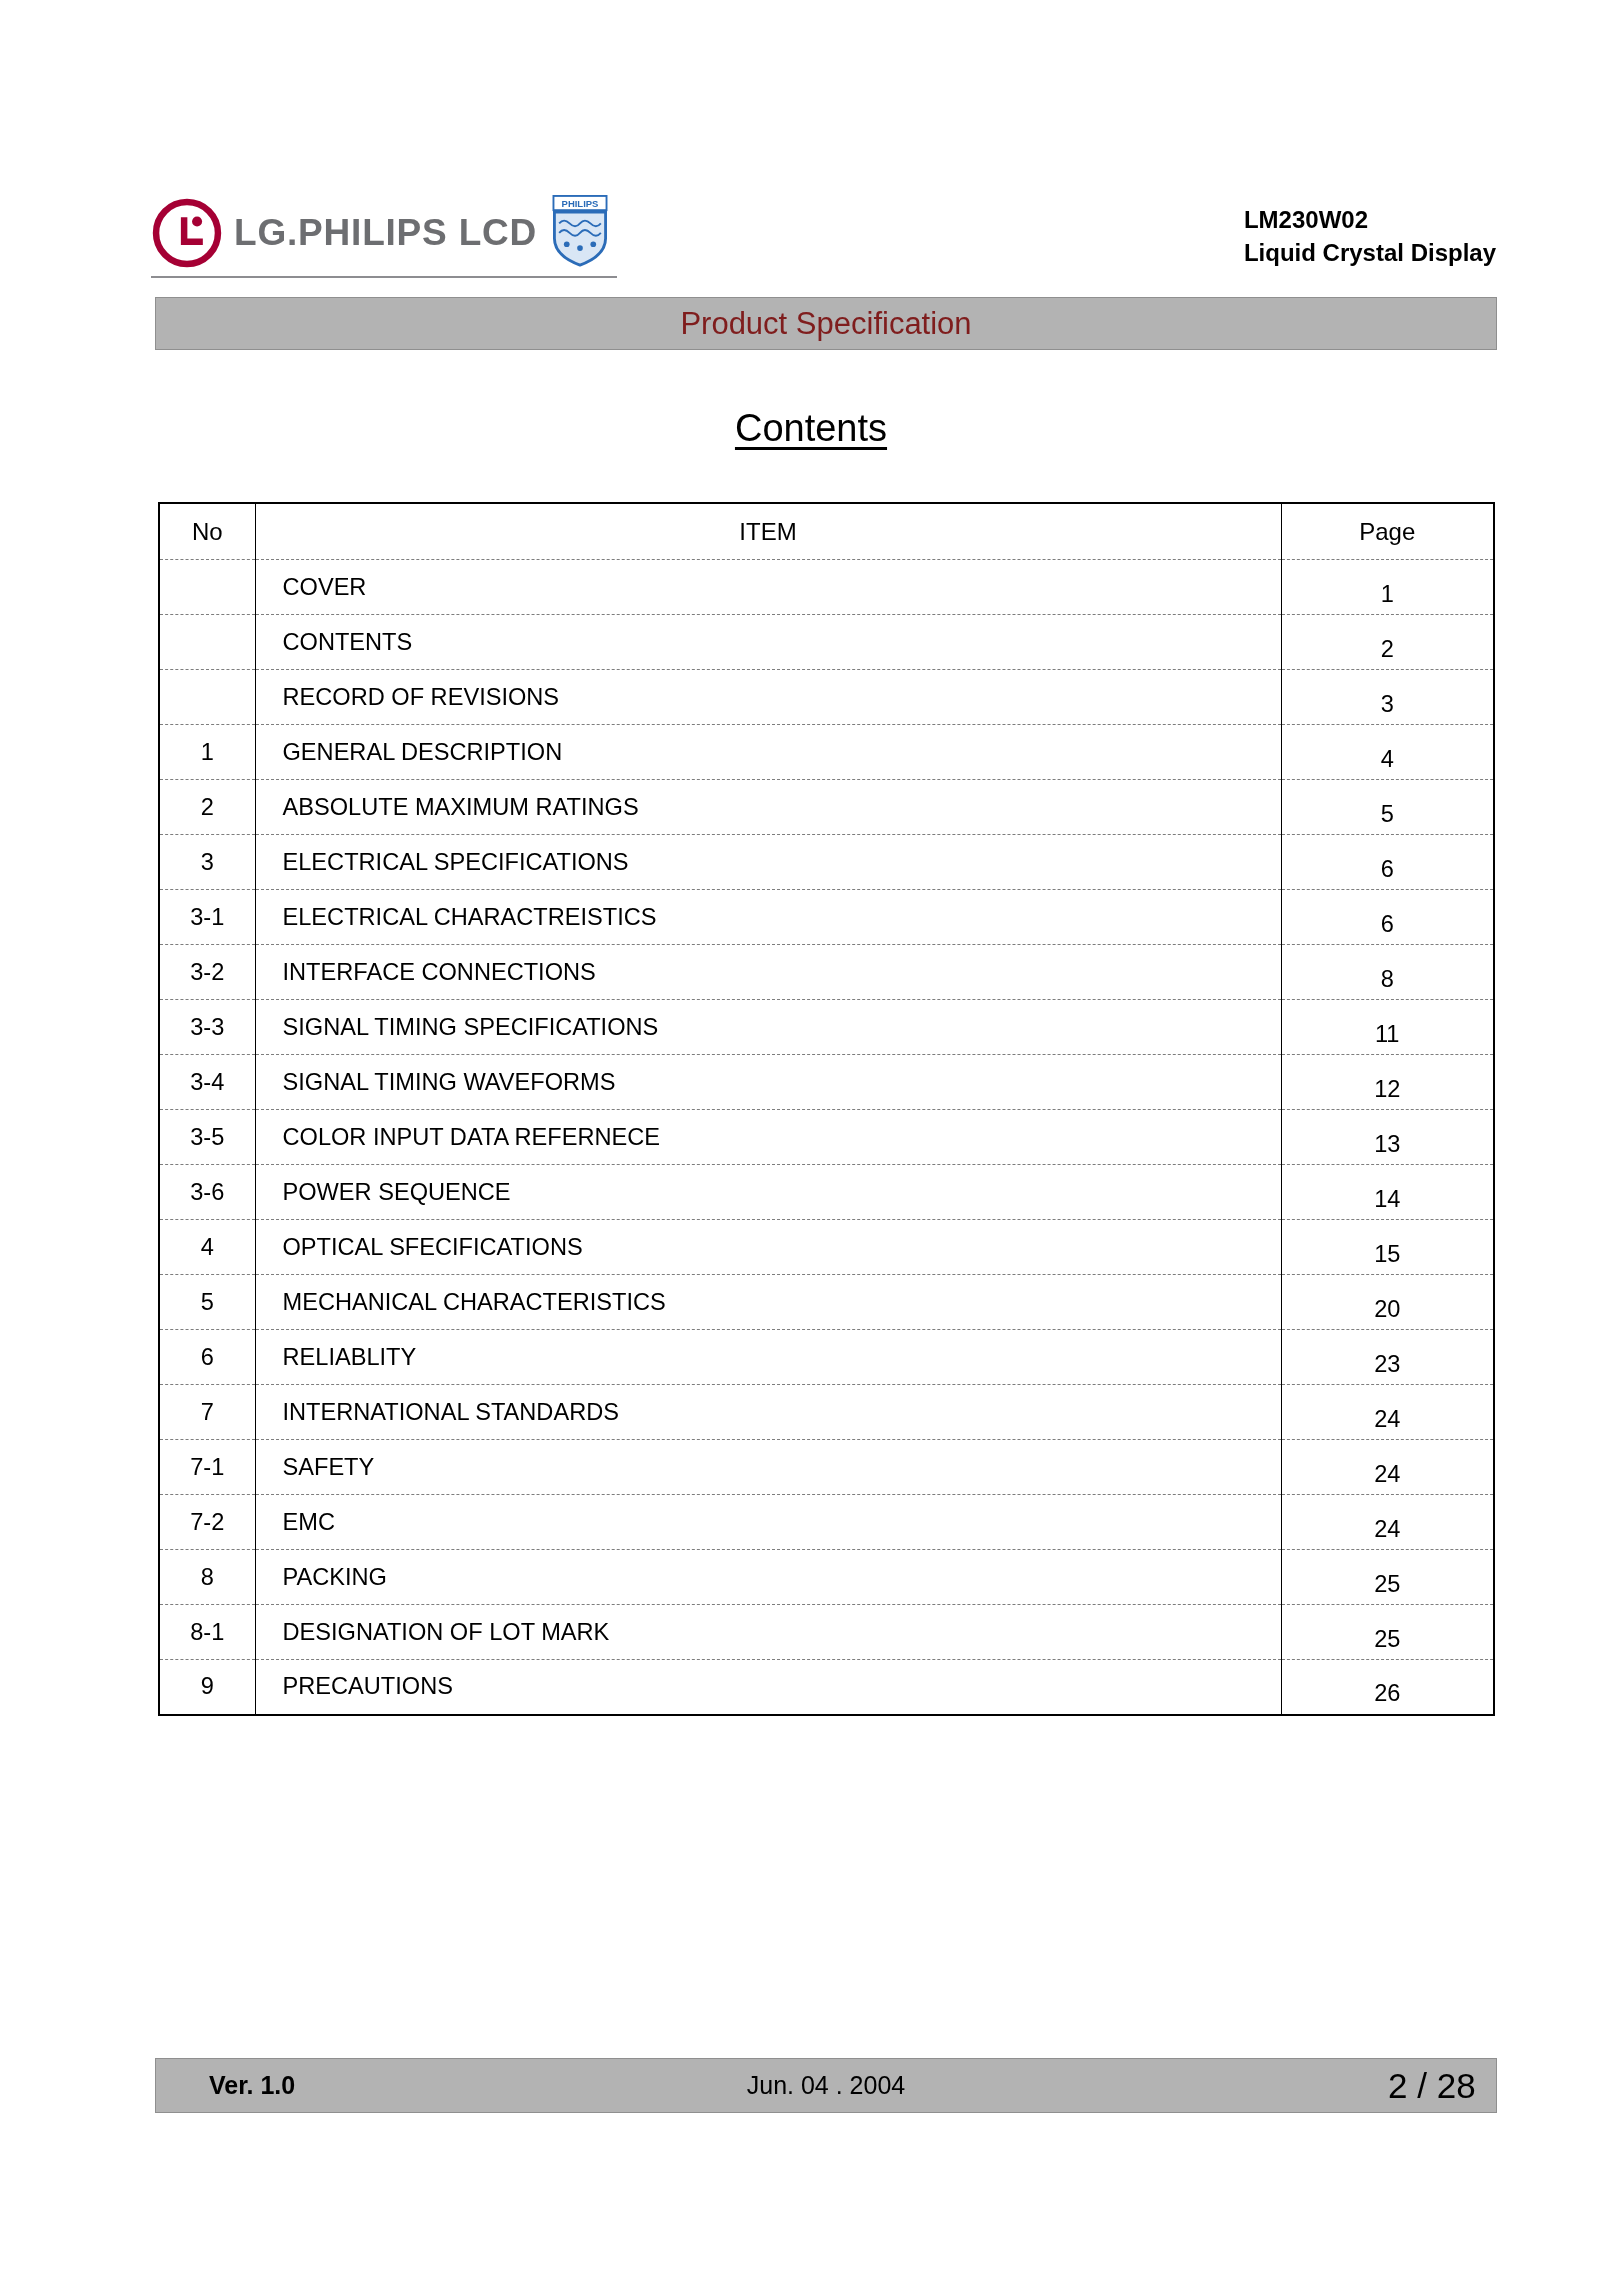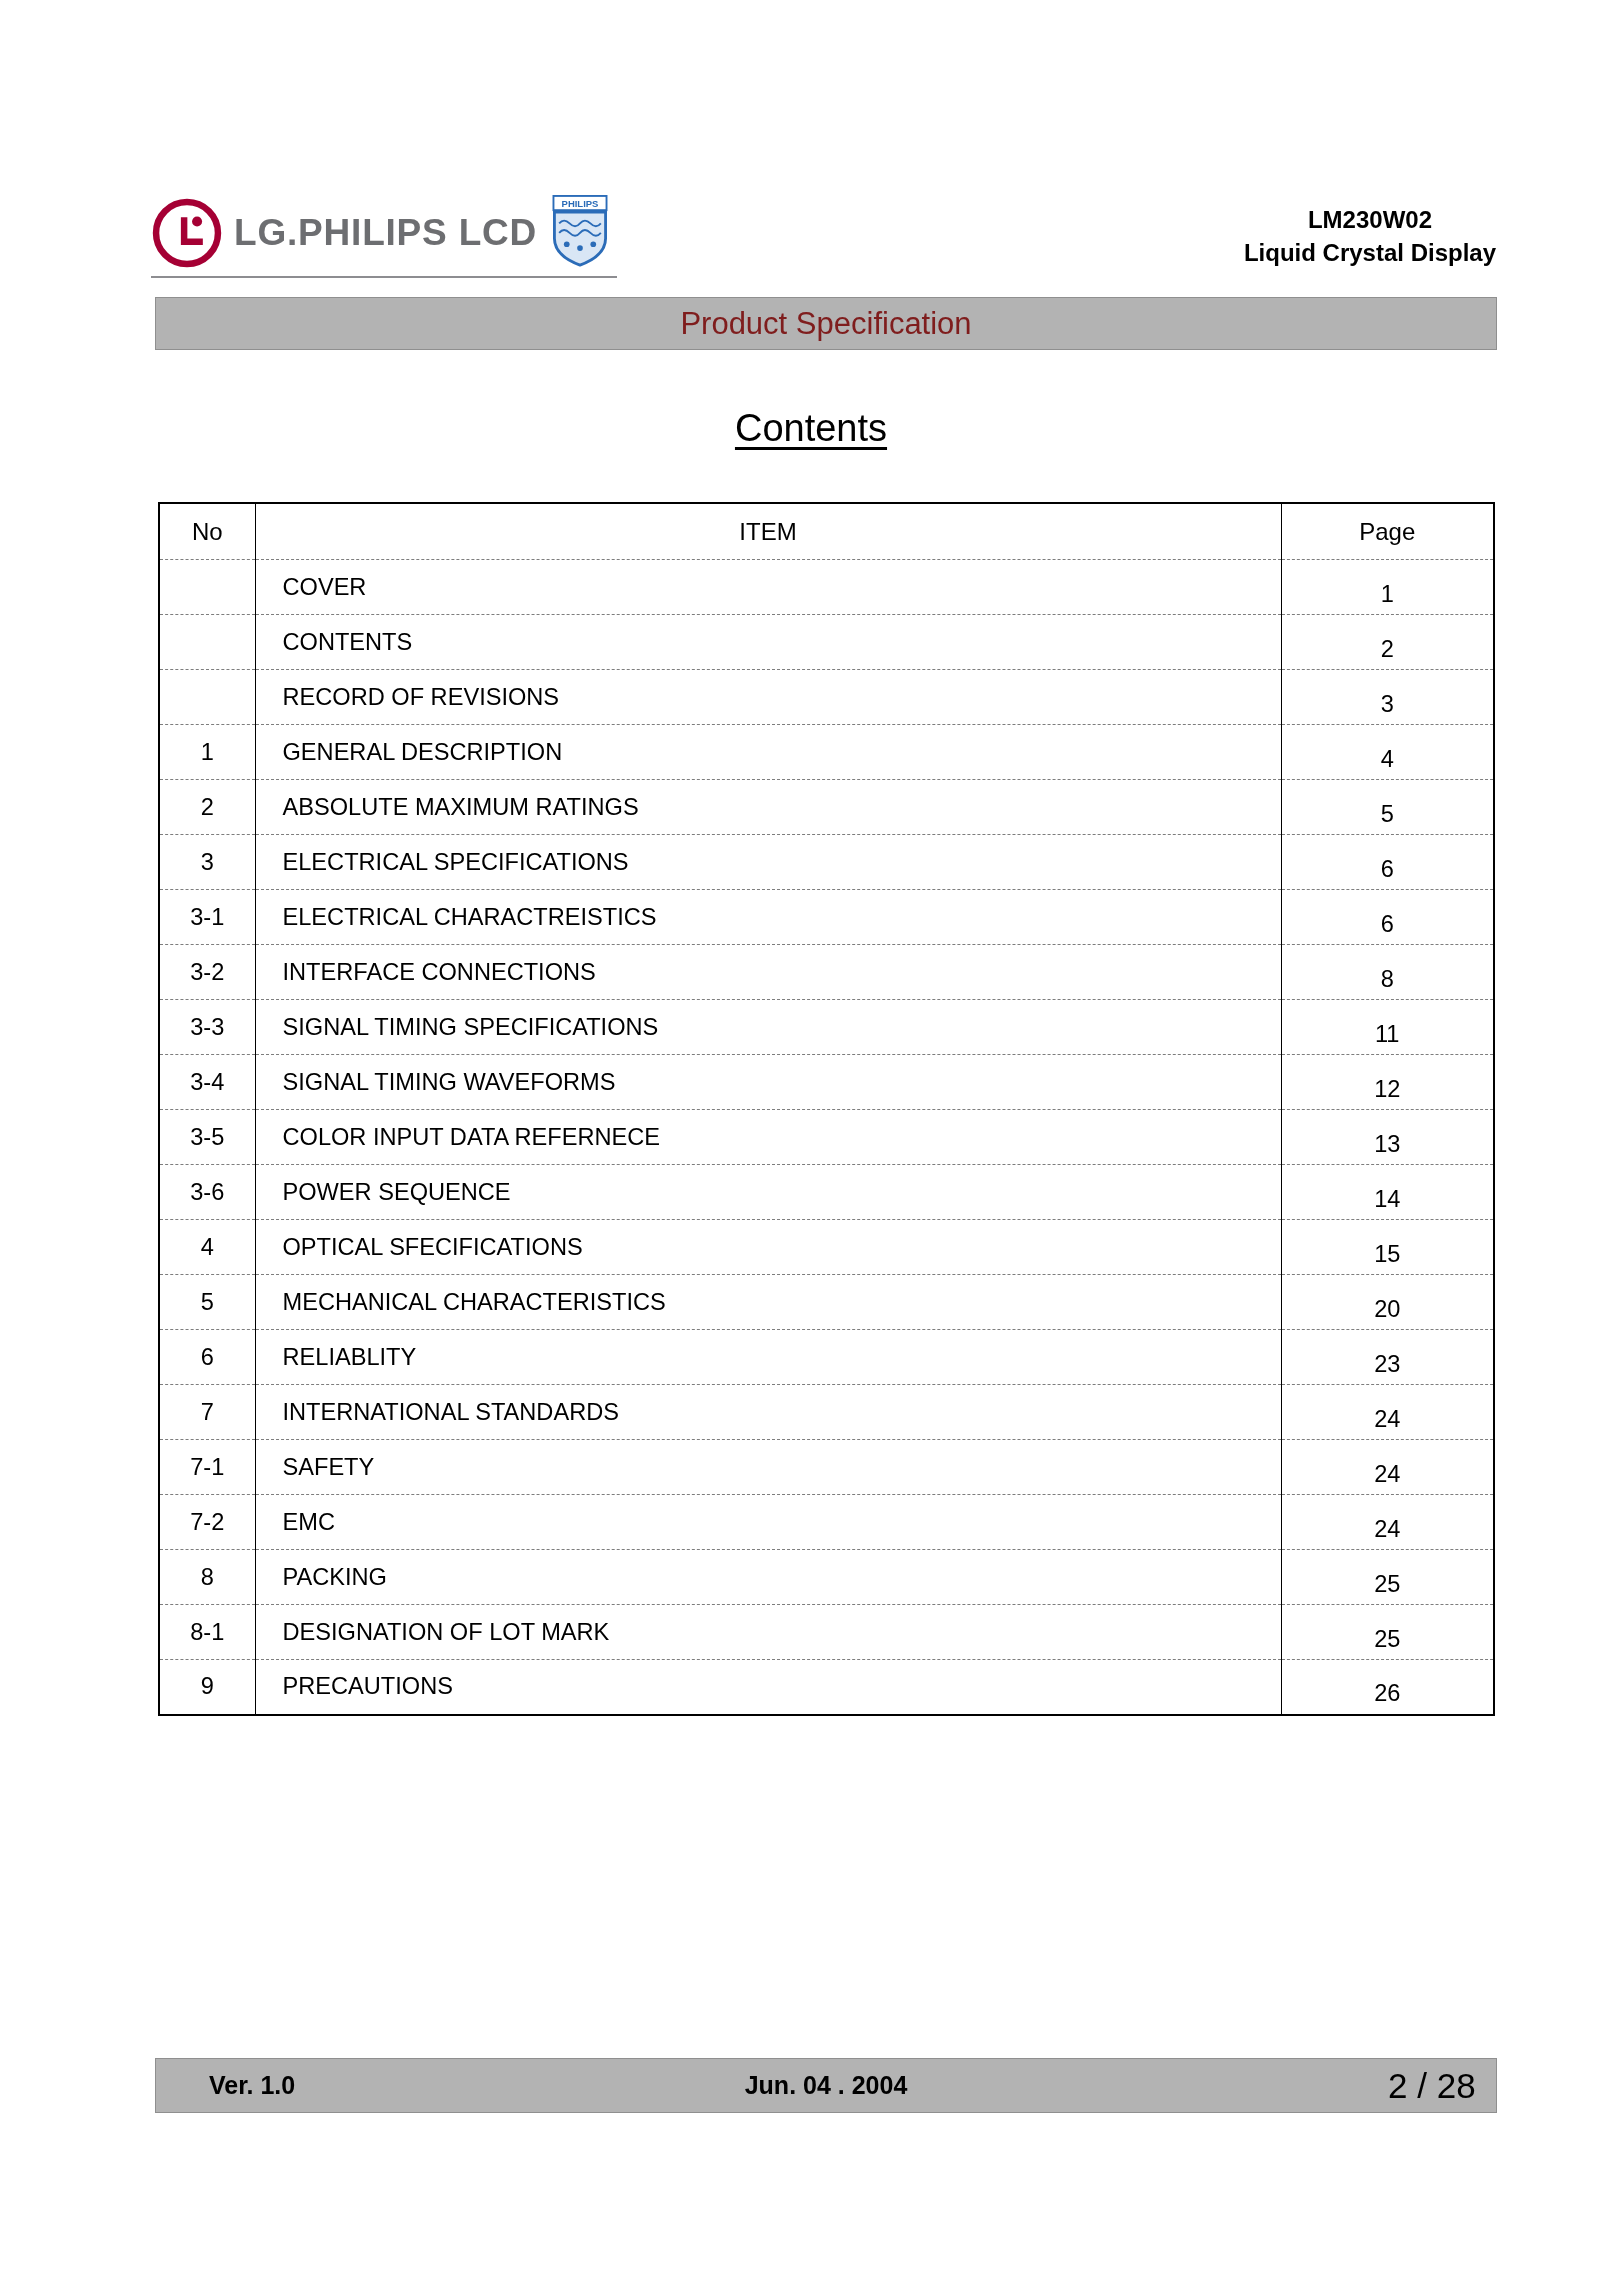--- a/index.html
+++ b/index.html
@@ -24,38 +24,38 @@
   }
   .lg-emblem{width:72px;height:72px;flex:0 0 auto;}
   .brand-text{
     font-size:37px;font-weight:bold;color:#6d6e71;
     letter-spacing:0.8px;margin-left:11px;white-space:nowrap;
   }
   .philips-shield{width:58px;height:72px;margin-left:14px;margin-bottom:3.1px;}
 
   .model-block{
     position:absolute;right:126px;top:203px;
-    text-align:center;font-weight:bold;
+    text-align:left;font-weight:bold;
     font-size:24px;line-height:33px;
   }
 
   
   .banner{
     position:absolute;left:155px;top:297px;width:1342px;height:53px;
     background:#b3b3b3;border:1.6px solid #8f8f8f;box-sizing:border-box;
     display:flex;align-items:center;justify-content:center;
     font-size:31px;color:#7f1d1d;
   }
   .footer-banner{
     position:absolute;left:155px;top:2058px;width:1342px;height:55px;
     background:#b3b3b3;border:1.6px solid #8f8f8f;box-sizing:border-box;
     display:flex;align-items:center;
   }
   .footer-version{position:absolute;left:44px;font-size:25px;font-weight:bold;margin-left:9px;}
-  .footer-date{position:absolute;left:0;right:0;text-align:center;font-size:25px;font-weight:bold;}
+  .footer-date{position:absolute;left:0;right:0;text-align:center;font-size:25px;font-weight:normal;}
   .footer-page{position:absolute;right:20.4px;font-size:35px;font-weight:normal;}
 
   
   .contents-title{
     position:absolute;left:0;top:407px;width:100%;
     text-align:center;margin:0;
     font-size:38px;font-weight:500;
     text-decoration:underline;
     text-underline-offset:6.3px;
   }

